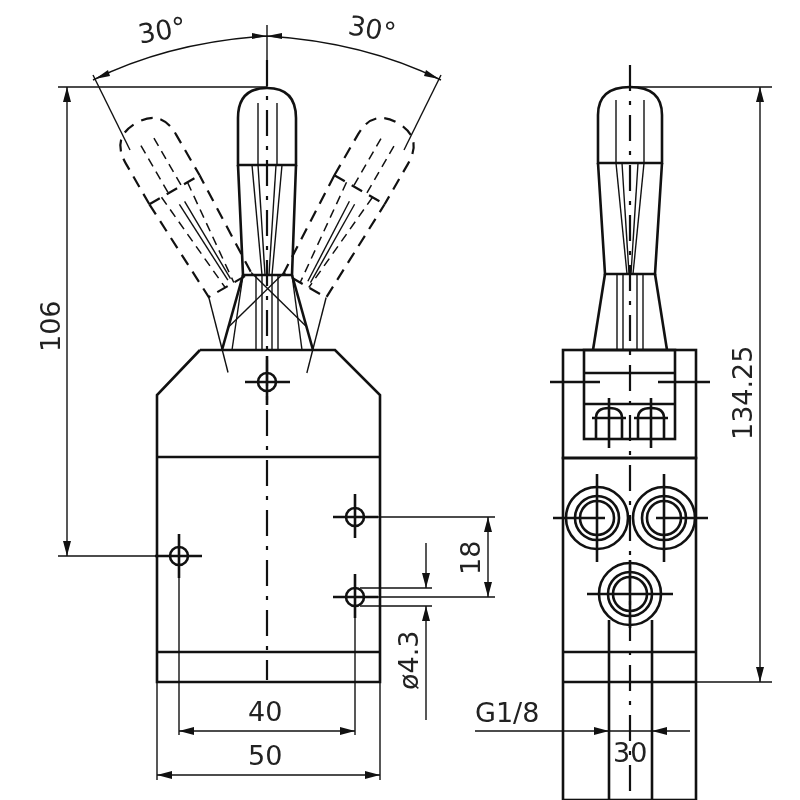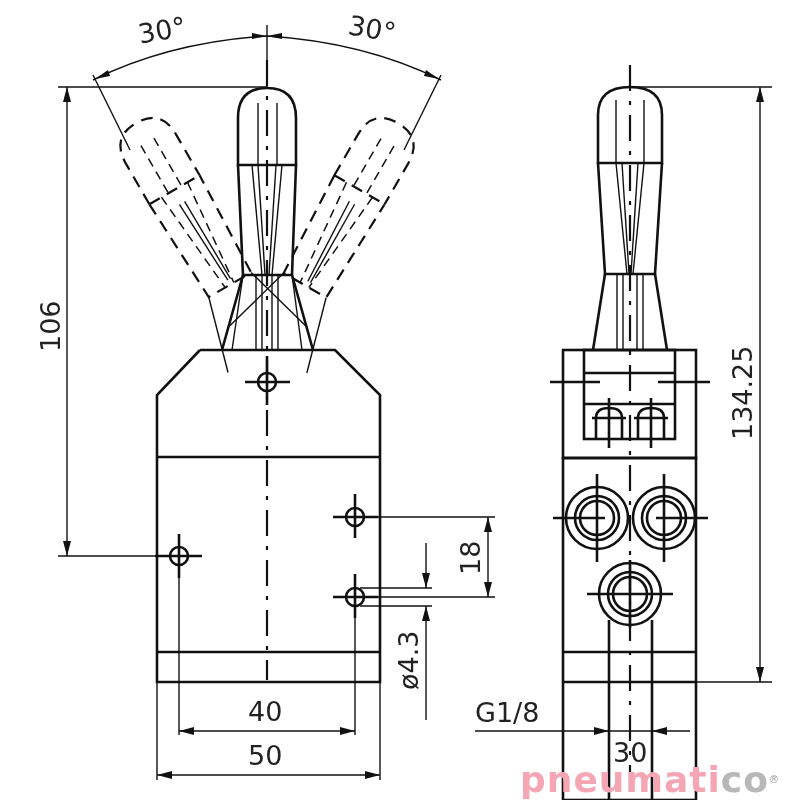--- a/index.html
+++ b/index.html
@@ -219,16 +219,13 @@
     <text class="dimtext" x="0" y="0" transform="translate(752,440) rotate(-90)">134.25</text>
 
     <line class="thin" x1="475" y1="731" x2="690" y2="731"></line>
     <polygon class="arrow" points="609,731 594,727 594,735"></polygon>
     <polygon class="arrow" points="652,731 667,727 667,735"></polygon>
     <text class="dimtext" x="475" y="722">G1/8</text>
     <text class="dimtext" x="613" y="762">30</text>
   </g>
 </svg>
 
-<div class="logo">
-  <span>pneumati</span><span class="co">co</span><span class="reg">®</span>
 </div>
-</div>
 
 </body></html>

